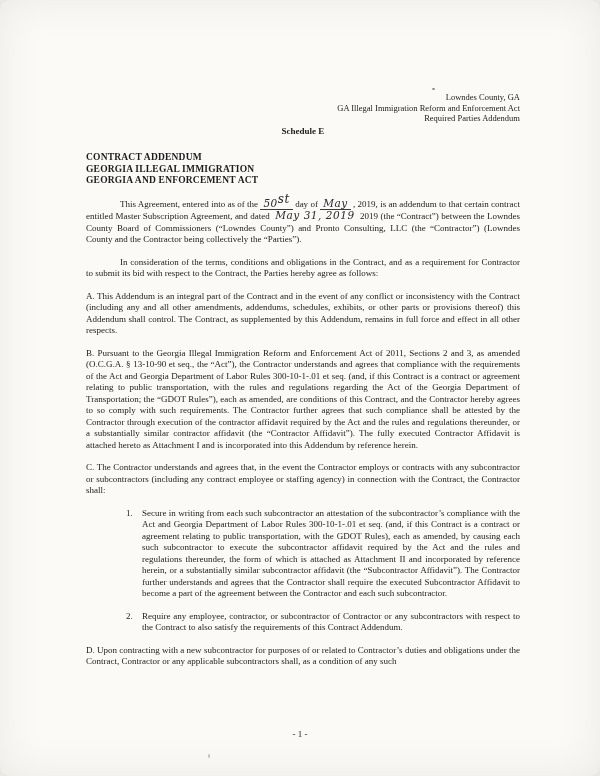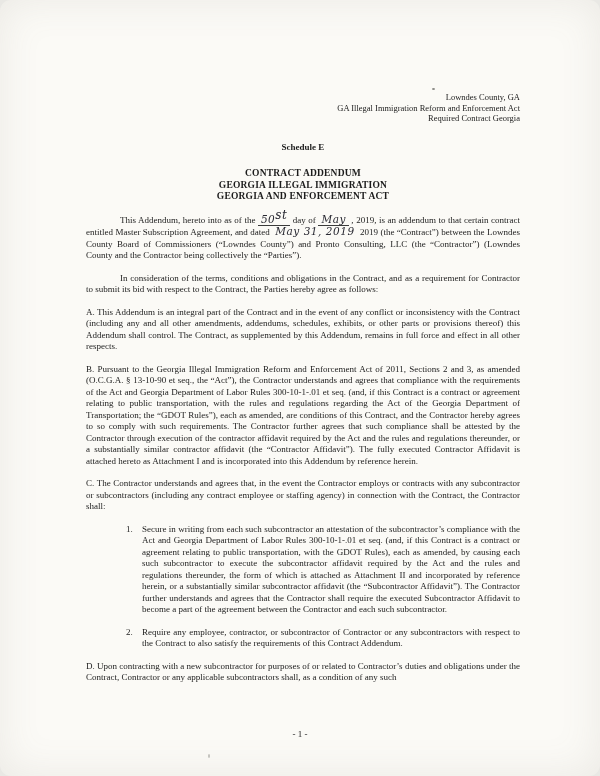--- a/index.html
+++ b/index.html
@@ -24,25 +24,25 @@
     border-radius: 11px;
   }
   .doc-header {
     text-align: right;
     font-size: 8.5px;
     line-height: 10.5px;
   }
   .schedule {
     text-align: center;
     font-weight: bold;
-    margin-top: 18px;
+    margin-top: 2px;
     font-size: 9px;
   }
   .title-block {
-    text-align: center;
+    text-align: left;
     font-weight: bold;
     margin-top: 15px;
     font-size: 9.5px;
     line-height: 11.5px;
     letter-spacing: 0.2px;
   }
   p.body-par {
     margin: 11px 0 0 0;
     text-align: justify;
   }
@@ -96,32 +96,32 @@
 <body>
 
 <div class="page">
 
   <div class="scan-speck speck-1"></div>
   <div class="scan-speck speck-2"></div>
 
   <div class="doc-header">
     <div>Lowndes County, GA</div>
     <div>GA Illegal Immigration Reform and Enforcement Act</div>
-    <div>Required Contract Georgia</div>
+    <div>Required Parties Addendum</div>
   </div>
 
   <div class="schedule">Schedule E</div>
 
   <div class="title-block">
     <div>CONTRACT ADDENDUM</div>
     <div>GEORGIA ILLEGAL IMMIGRATION</div>
     <div>GEORGIA AND ENFORCEMENT ACT</div>
   </div>
 
-  <p class="body-par indent-first"><span>This Addendum, hereto into as of the</span>
+  <p class="body-par indent-first"><span>This Agreement, entered into as of the</span>
     <span class="handwritten hw-underline"><span>50</span><sup class="hw-sup">st</sup></span>
     <span>day of</span>
     <span class="handwritten hw-underline">May</span>
     <span>, 2019, is an addendum to that certain contract entitled Master Subscription Agreement, and dated</span>
     <span class="handwritten">May 31, 2019</span>
     <span>2019 (the “Contract”) between the Lowndes County Board of Commissioners (“Lowndes County”) and Pronto Consulting, LLC (the “Contractor”) (Lowndes County and the Contractor being collectively the “Parties”).</span></p>
 
   <p class="body-par indent-first">In consideration of the terms, conditions and obligations in the Contract, and as a requirement for Contractor to submit its bid with respect to the Contract, the Parties hereby agree as follows:</p>
 
   <p class="body-par"><span>A.</span>

